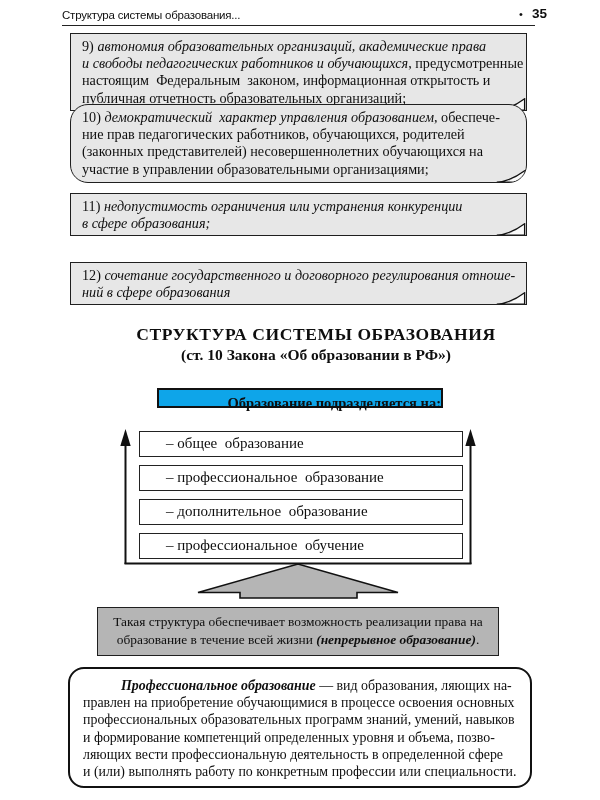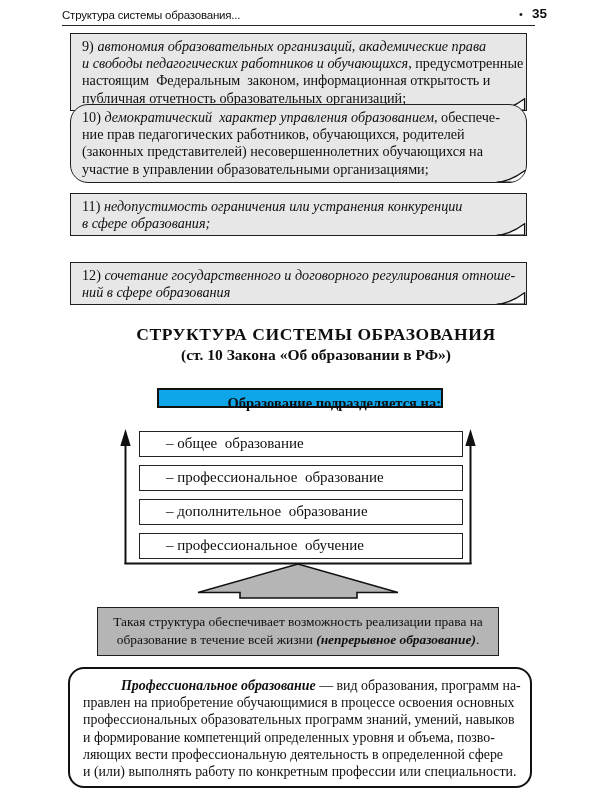--- a/index.html
+++ b/index.html
@@ -135,21 +135,21 @@
   <div class="item" id="it1">– профессиональное  образование</div>
   <div class="item" id="it2">– дополнительное  образование</div>
   <div class="item" id="it3">– профессиональное  обучение</div>
 
   <div class="note">
     <span class="ln">Такая структура обеспечивает возможность реализации права на</span>
     <span class="ln"><span>образование в течение всей жизни </span><span class="bi">(непрерывное образование)</span><span>.</span></span>
   </div>
 
   <div class="def">
-    <span class="ln ln1"><span class="bi">Профессиональное образование</span><span> — вид образования, программ на-</span></span>
+    <span class="ln ln1"><span class="bi">Профессиональное образование</span><span> — вид образования, ляющих на-</span></span>
     <span class="ln">правлен на приобретение обучающимися в процессе освоения основных</span>
     <span class="ln">профессиональных образовательных программ знаний, умений, навыков</span>
     <span class="ln">и формирование компетенций определенных уровня и объема, позво-</span>
     <span class="ln">ляющих вести профессиональную деятельность в определенной сфере</span>
     <span class="ln">и (или) выполнять работу по конкретным профессии или специальности.</span>
   </div>
 
 </div>
 
 </body></html>

